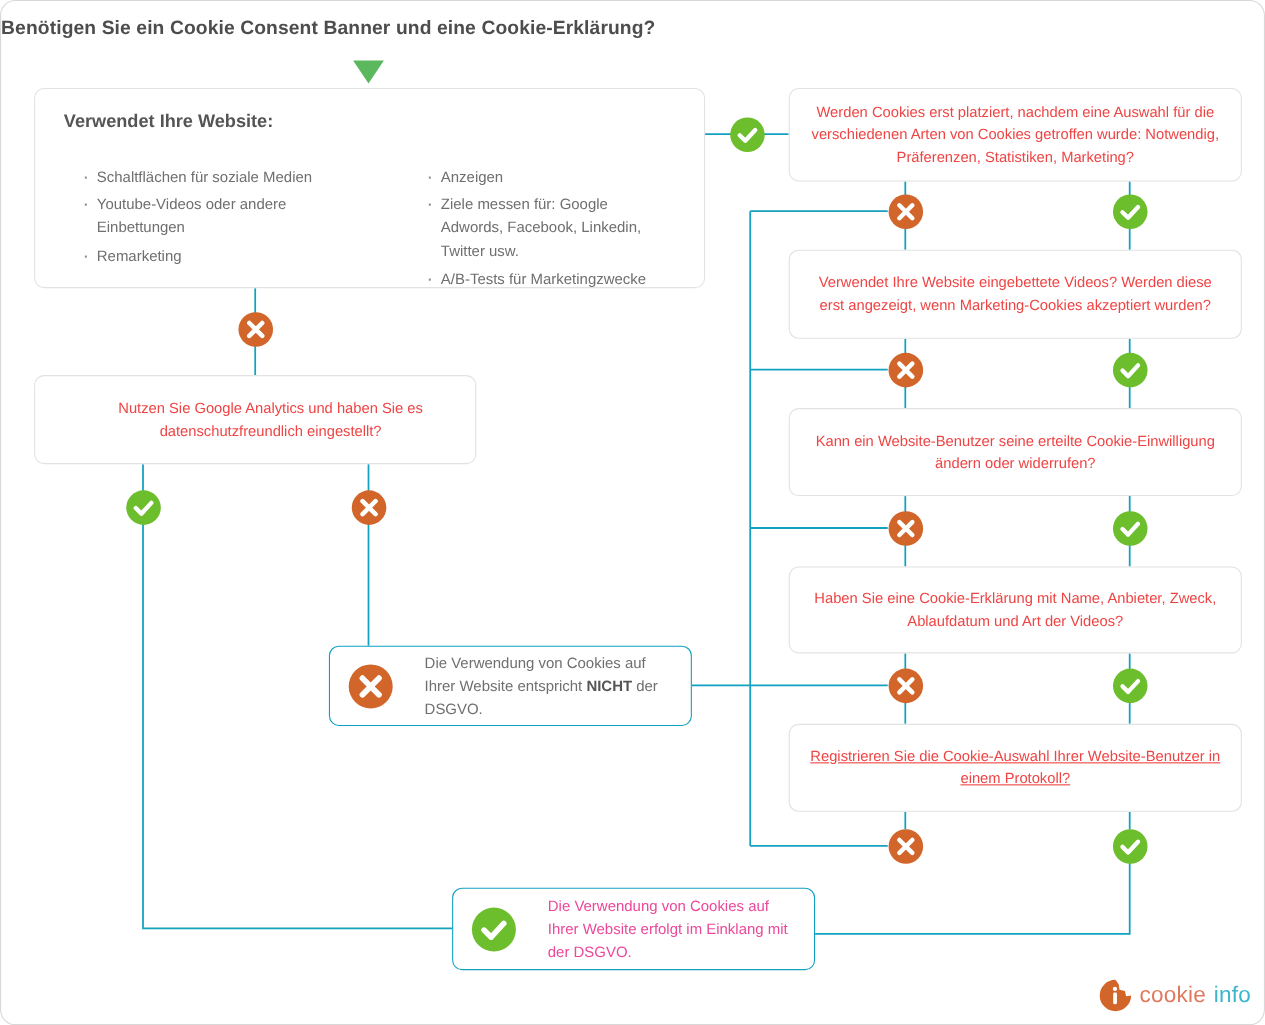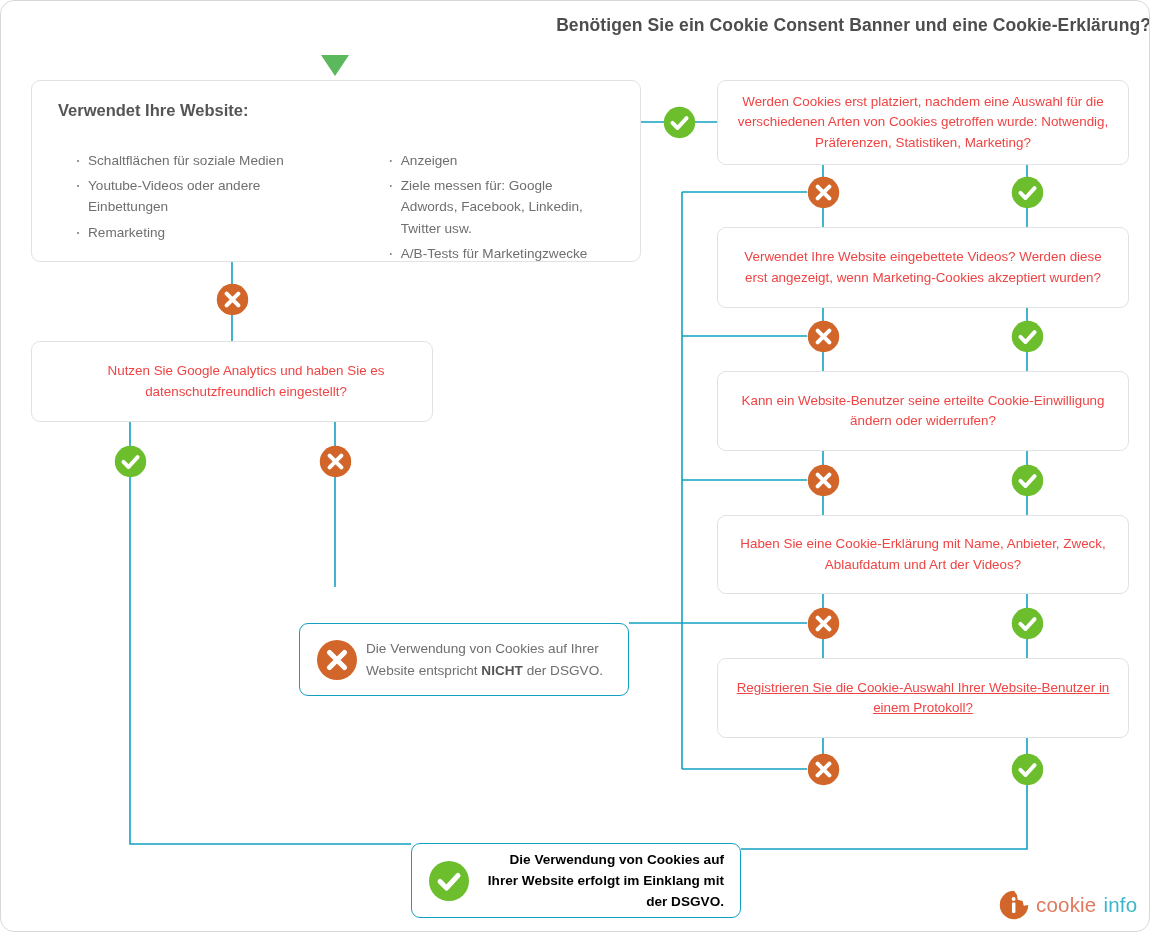--- a/index.html
+++ b/index.html
@@ -11,21 +11,21 @@
     background:#ffffff;
     border:1px solid #d8d8d8;
     border-radius:14px;
     box-sizing:border-box;
     overflow:hidden;
   }
 
   
   #title{
     position:absolute;left:0;top:14px;width:1150px;
-    text-align:right;
+    text-align:left;
     font-size:17.5px;font-weight:bold;color:#4d4d4d;
     letter-spacing:.1px;
   }
 
   
   #wires{position:absolute;left:0;top:0;width:1150px;height:932px;}
 
   
   .node{
     position:absolute;box-sizing:border-box;
@@ -58,26 +58,25 @@
     content:"\00B7";position:absolute;left:1px;top:-3px;
     font-size:18px;color:#8a8a8a;line-height:1.5;
   }
   .col-a{width:292px;}
   .col-b{width:250px;}
 
   
   .result{
     position:absolute;box-sizing:border-box;
     background:#fff;border:1.6px solid #12a1c0;border-radius:9px;
-    display:flex;align-items:center;gap:8px;
+    display:flex;align-items:center;gap:28px;
     padding:12px 16px;
-    margin-top:36px;
   }
   .result .txt{font-size:13.6px;line-height:1.55;color:#6f6f6f;}
-  .result.ok .txt{font-weight:bold;color:#000000;text-align:right;}
+  .result.ok .txt{font-weight:normal;color:#ec4899;}
   .result .txt b{font-weight:bold;color:#555;}
 
   
   .badge{border-radius:50%;flex:0 0 auto;display:block;}
   .badge-abs{position:absolute;}
 
   
   #arrow{position:absolute;left:319px;top:52px;}
 
   

